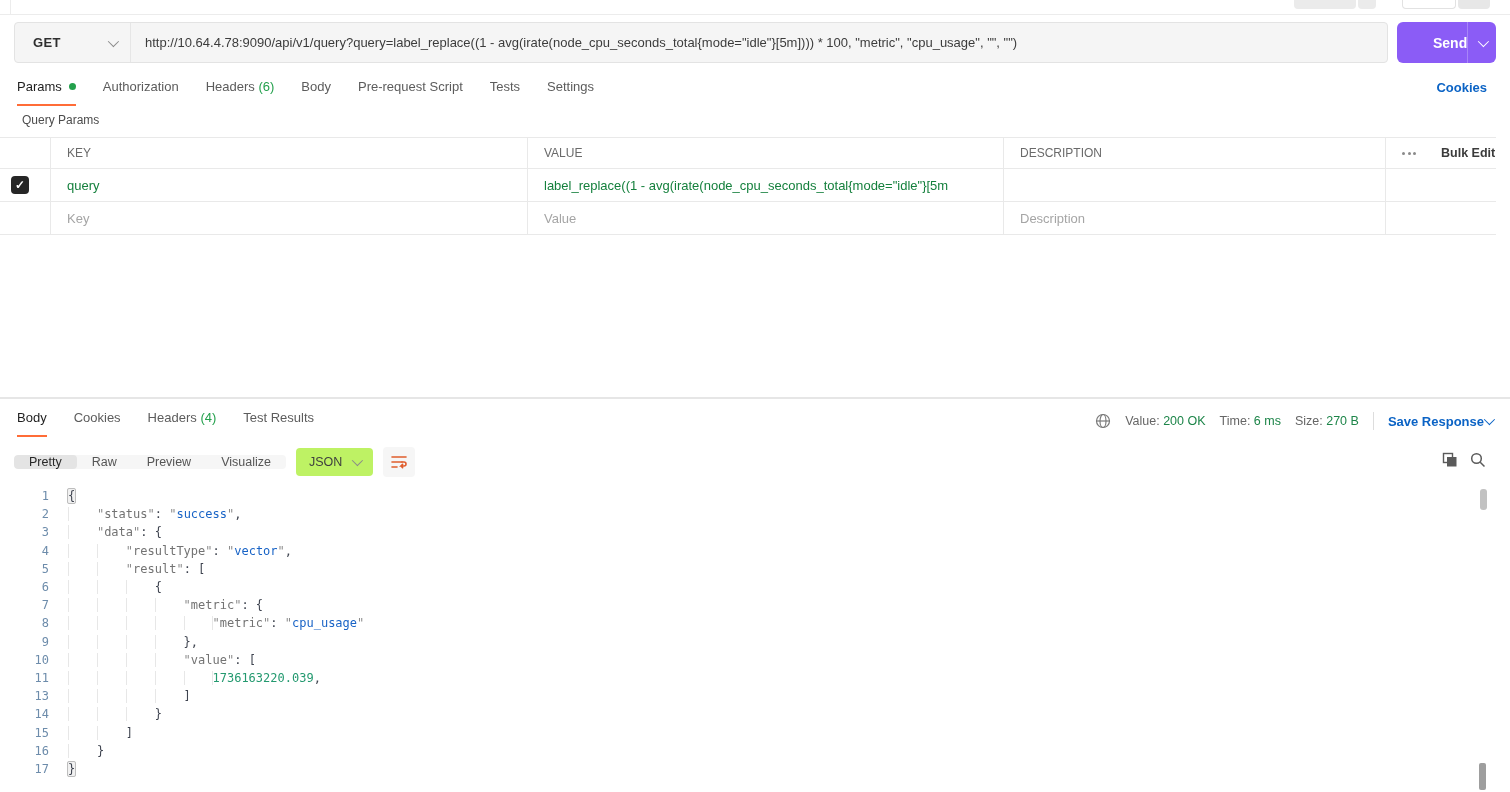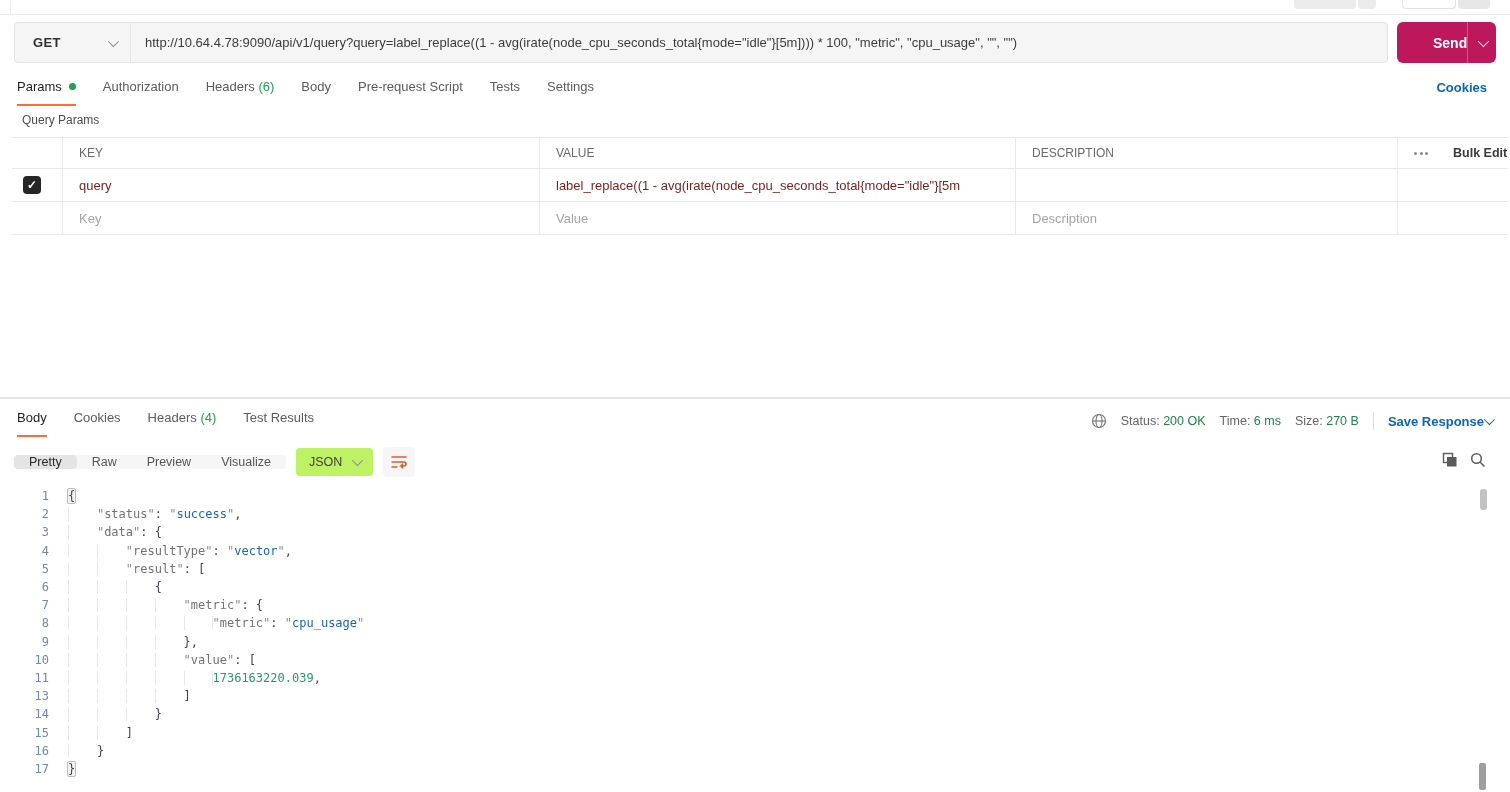--- a/index.html
+++ b/index.html
@@ -17,44 +17,44 @@
   .frag.f3 { left:1402px; width:54px; background:#fff; border:1px solid #e2e2e2; border-top:none; }
   .frag.f4 { left:1458px; width:32px; background:#e7e7e7; }
 
   
   .url-row { position:absolute; top:22px; left:14px; width:1482px; height:41px; display:flex; }
   .url-bar { display:flex; flex:1; height:41px; background:#f5f5f5; border:1px solid #e3e3e3; border-radius:4px; overflow:hidden; }
   .method { width:116px; display:flex; align-items:center; justify-content:space-between; padding:0 14px 0 18px; border-right:1px solid #e6e6e6; cursor:pointer; }
   .method-label { font-size:13px; font-weight:bold; color:#2f2f2f; letter-spacing:.3px; }
   .chev { width:8px; height:8px; border-right:1.6px solid #8a8a8a; border-bottom:1.6px solid #8a8a8a; transform:rotate(45deg) translateY(-2px); }
   .url-input { flex:1; display:flex; align-items:center; padding:0 14px; font-size:13px; color:#3c3c3c; white-space:nowrap; overflow:hidden; }
-  .send-btn { width:99px; height:41px; margin-left:9px; background:#be185d; border-radius:6px; display:flex; align-items:center; cursor:pointer;padding-left:36px; }
+  .send-btn { width:99px; height:41px; margin-left:9px; background:#8b5cf6; border-radius:6px; display:flex; align-items:center; cursor:pointer;padding-left:36px; }
   .send-label { flex:1; text-align:center; color:#fff; font-size:14px; font-weight:bold; }
   .send-split { width:30px; height:41px; border-left:1px solid rgba(255,255,255,.25); display:flex; align-items:center; justify-content:center; }
   .send-split .chev { border-color:#fff; }
 
   
   .req-tabs { position:absolute; top:79px; left:17px; display:flex; gap:27px; font-size:13px; color:#5c5c5c; }
   .tab { padding-bottom:10px; cursor:pointer; white-space:nowrap; }
   .tab.active { color:#1e1e1e; border-bottom:2px solid #ff6c37; }
   .dot { display:inline-block; width:7px; height:7px; border-radius:50%; background:#23a04c; margin-left:7px; vertical-align:1px; }
   .count { color:#23a04c; }
   .cookies-link { position:absolute; top:80px; right:23px; font-size:13px; font-weight:bold; color:#0b63c5; cursor:pointer; }
 
   .qp-label { position:absolute; top:113px; left:22px; font-size:12px; font-weight:normal; color:#4c4c4c; }
 
   
-  .params-table { position:absolute; top:137px; left:12px; width:1496px; display:grid;
+  .params-table { position:absolute; top:137px; left:0; width:1496px; display:grid;
     grid-template-columns:50px 477px 476px 382px 40px 71px; grid-auto-rows:auto;
     border-top:1px solid #e9e9e9; font-size:13px; }
   .params-table .cell { border-bottom:1px solid #e9e9e9; display:flex; align-items:center; padding-left:16px; height:31px; }
   .params-table .rowc { height:33px; }
   .params-table .bl { border-left:1px solid #e9e9e9; }
   .th { font-size:12px; color:#6a6a6a; }
-  .cellval { white-space:nowrap; overflow:hidden; color:#7f1d1d; }
+  .cellval { white-space:nowrap; overflow:hidden; color:#15803d; }
   .ph { color:#a5a5a5; }
   .checkbox { width:18px; height:18px; background:#262626; border-radius:4px; margin-left:11px; display:flex; align-items:center; justify-content:center; cursor:pointer; }
   .checkbox::after { content:"✓"; color:#fff; font-size:12px; font-weight:bold; }
   .dots3 { display:flex; gap:2.5px; cursor:pointer; }
   .dots3 i { width:3px; height:3px; border-radius:50%; background:#8a8a8a; }
   .bulk { font-weight:bold; color:#3b3b3b; font-size:12.5px; cursor:pointer; }
 
   
   .pane-divider { position:absolute; top:397px; left:0; width:1510px; height:2px; background:#e6e6e6; }
 
@@ -180,21 +180,21 @@
   <div class="tab"><span>Headers</span> <span class="count">(4)</span></div>
   <div class="tab"><span>Test Results</span></div>
 </div>
 
 <div class="resp-meta">
   <svg class="globe" viewBox="0 0 16 16">
     <circle cx="8" cy="8" r="6.5"></circle>
       <ellipse cx="8" cy="8" rx="3" ry="6.5"></ellipse>
       <line x1="1.5" y1="8" x2="14.5" y2="8"></line>
   </svg>
-  <span class="meta-item"><span class="meta-label">Status:</span> <span class="meta-val">200 OK</span></span>
+  <span class="meta-item"><span class="meta-label">Value:</span> <span class="meta-val">200 OK</span></span>
   <span class="meta-item"><span class="meta-label">Time:</span> <span class="meta-val">6 ms</span></span>
   <span class="meta-item"><span class="meta-label">Size:</span> <span class="meta-val">270 B</span></span>
   <span class="meta-sep"></span>
   <span class="save-resp">
       <span>Save Response</span>
       <span class="chev" style="border-color:#0b63c5;"></span>
     </span>
 </div>
 
 <div class="resp-toolbar">

